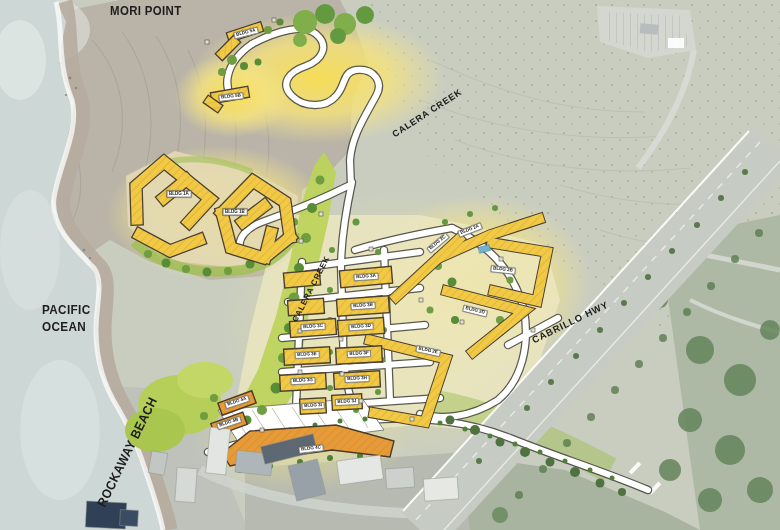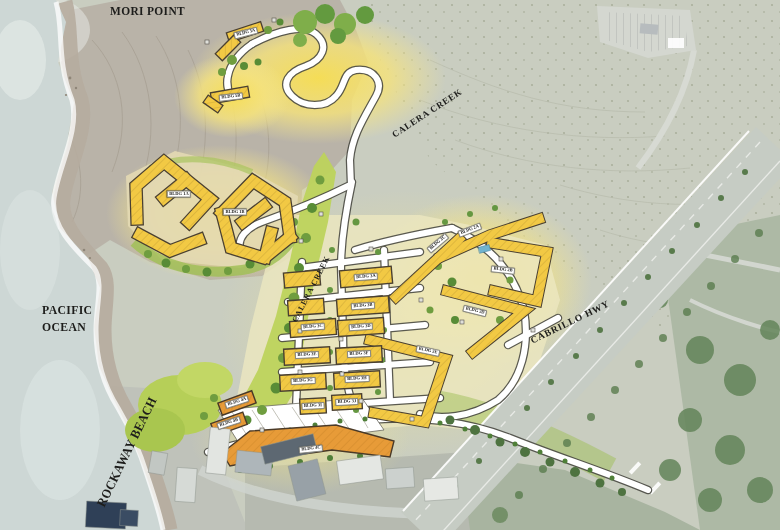--- a/index.html
+++ b/index.html
@@ -1,17 +1,17 @@
 <!DOCTYPE html>
 <html><head>
 <meta charset="utf-8">
 <style>
   html,body{margin:0;padding:0;background:#e8e8e4;}
   #stage{position:relative;width:780px;height:530px;overflow:hidden;
-         font-family:Liberation Serif, serif;background:#c9cdc0;}
+         font-family:Liberation Sans, sans-serif;background:#c9cdc0;}
   #stage svg{position:absolute;left:0;top:0;}
   .lbl{position:absolute;font-weight:bold;color:#1d1d1b;white-space:nowrap;
        transform-origin:center;letter-spacing:.4px;}
   .lbl-big{font-size:13px;}
   .lbl-med{font-size:9.5px;letter-spacing:.8px;}
   .chip{position:absolute;background:#ffffff;border:.5px solid #8a8a82;color:#1d1d1b;
         font-weight:bold;font-size:4.5px;line-height:1.1;padding:0 1.5px;border-radius:1px;
         white-space:nowrap;transform-origin:center;box-shadow:0 0 1px rgba(0,0,0,.4);}
 </style>
 </head>

